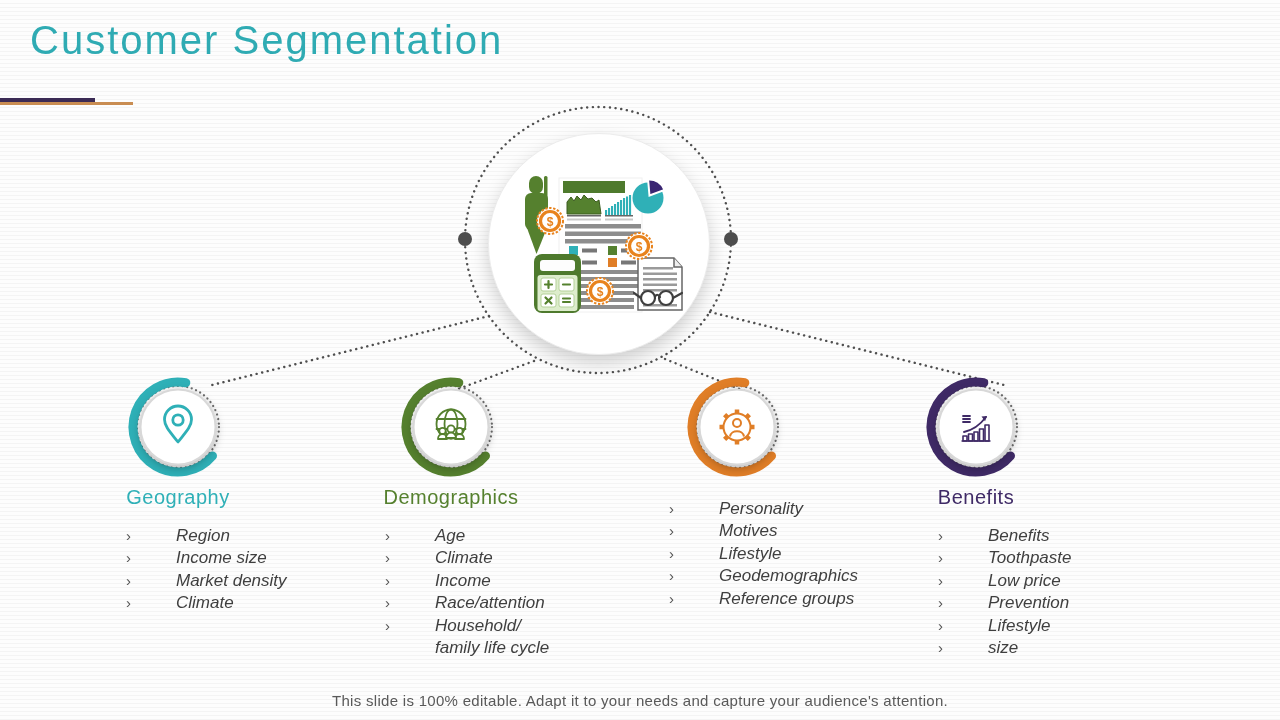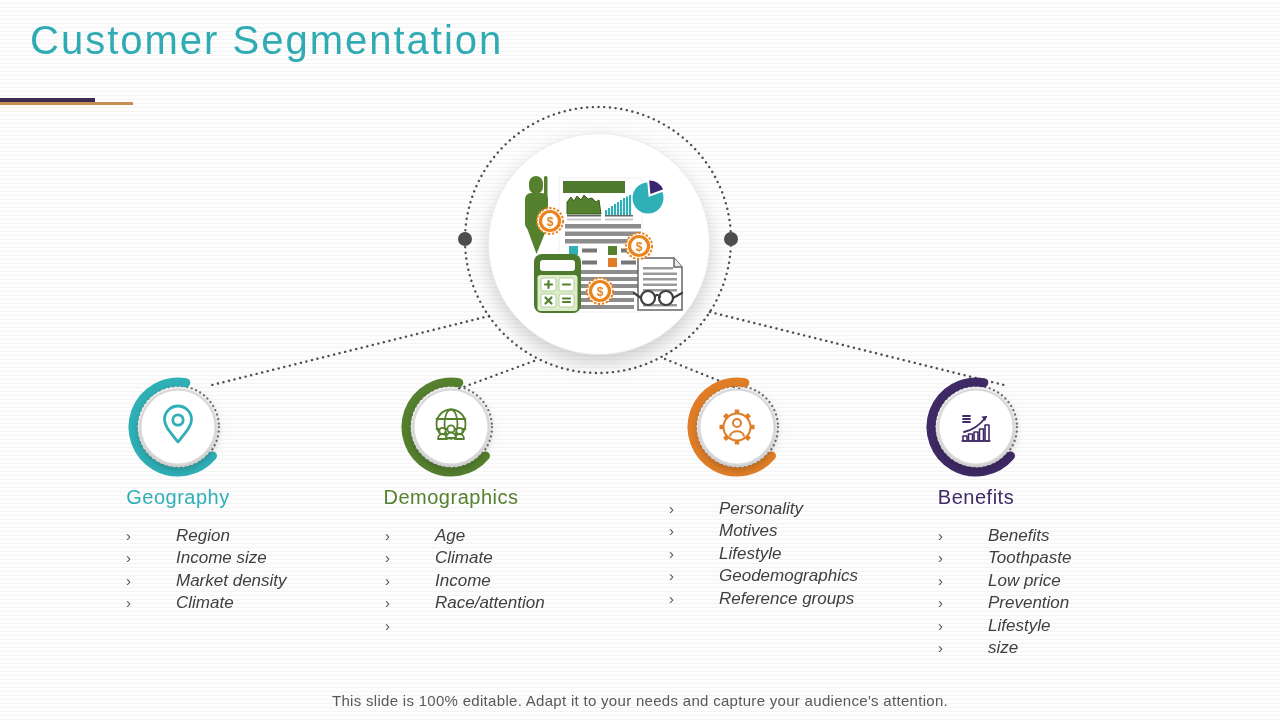--- a/index.html
+++ b/index.html
@@ -244,20 +244,22 @@
         <li>
           <span class="chev">›</span>
           <span class="li-text">Income</span>
         </li>
         <li>
           <span class="chev">›</span>
           <span class="li-text">Race/attention</span>
         </li>
         <li>
           <span class="chev">›</span>
+          <span class="li-text">Household/
+family life cycle</span>
         </li>
       </ul>
   </div>
 
   <div class="col c-orange" style="left:617px;">
     <svg class="ring" viewBox="-55 -55 110 110" width="110" height="110">
       <circle class="dotted" r="41"></circle>
       <path class="arc" stroke="#e07e27" d="M 7.8 -44.3 A 45 45 0 1 0 34.5 28.9"></path>
       <circle class="face" r="37.5"></circle>
       <g stroke="#e07e27" fill="none" stroke-width="2" stroke-linejoin="round">

